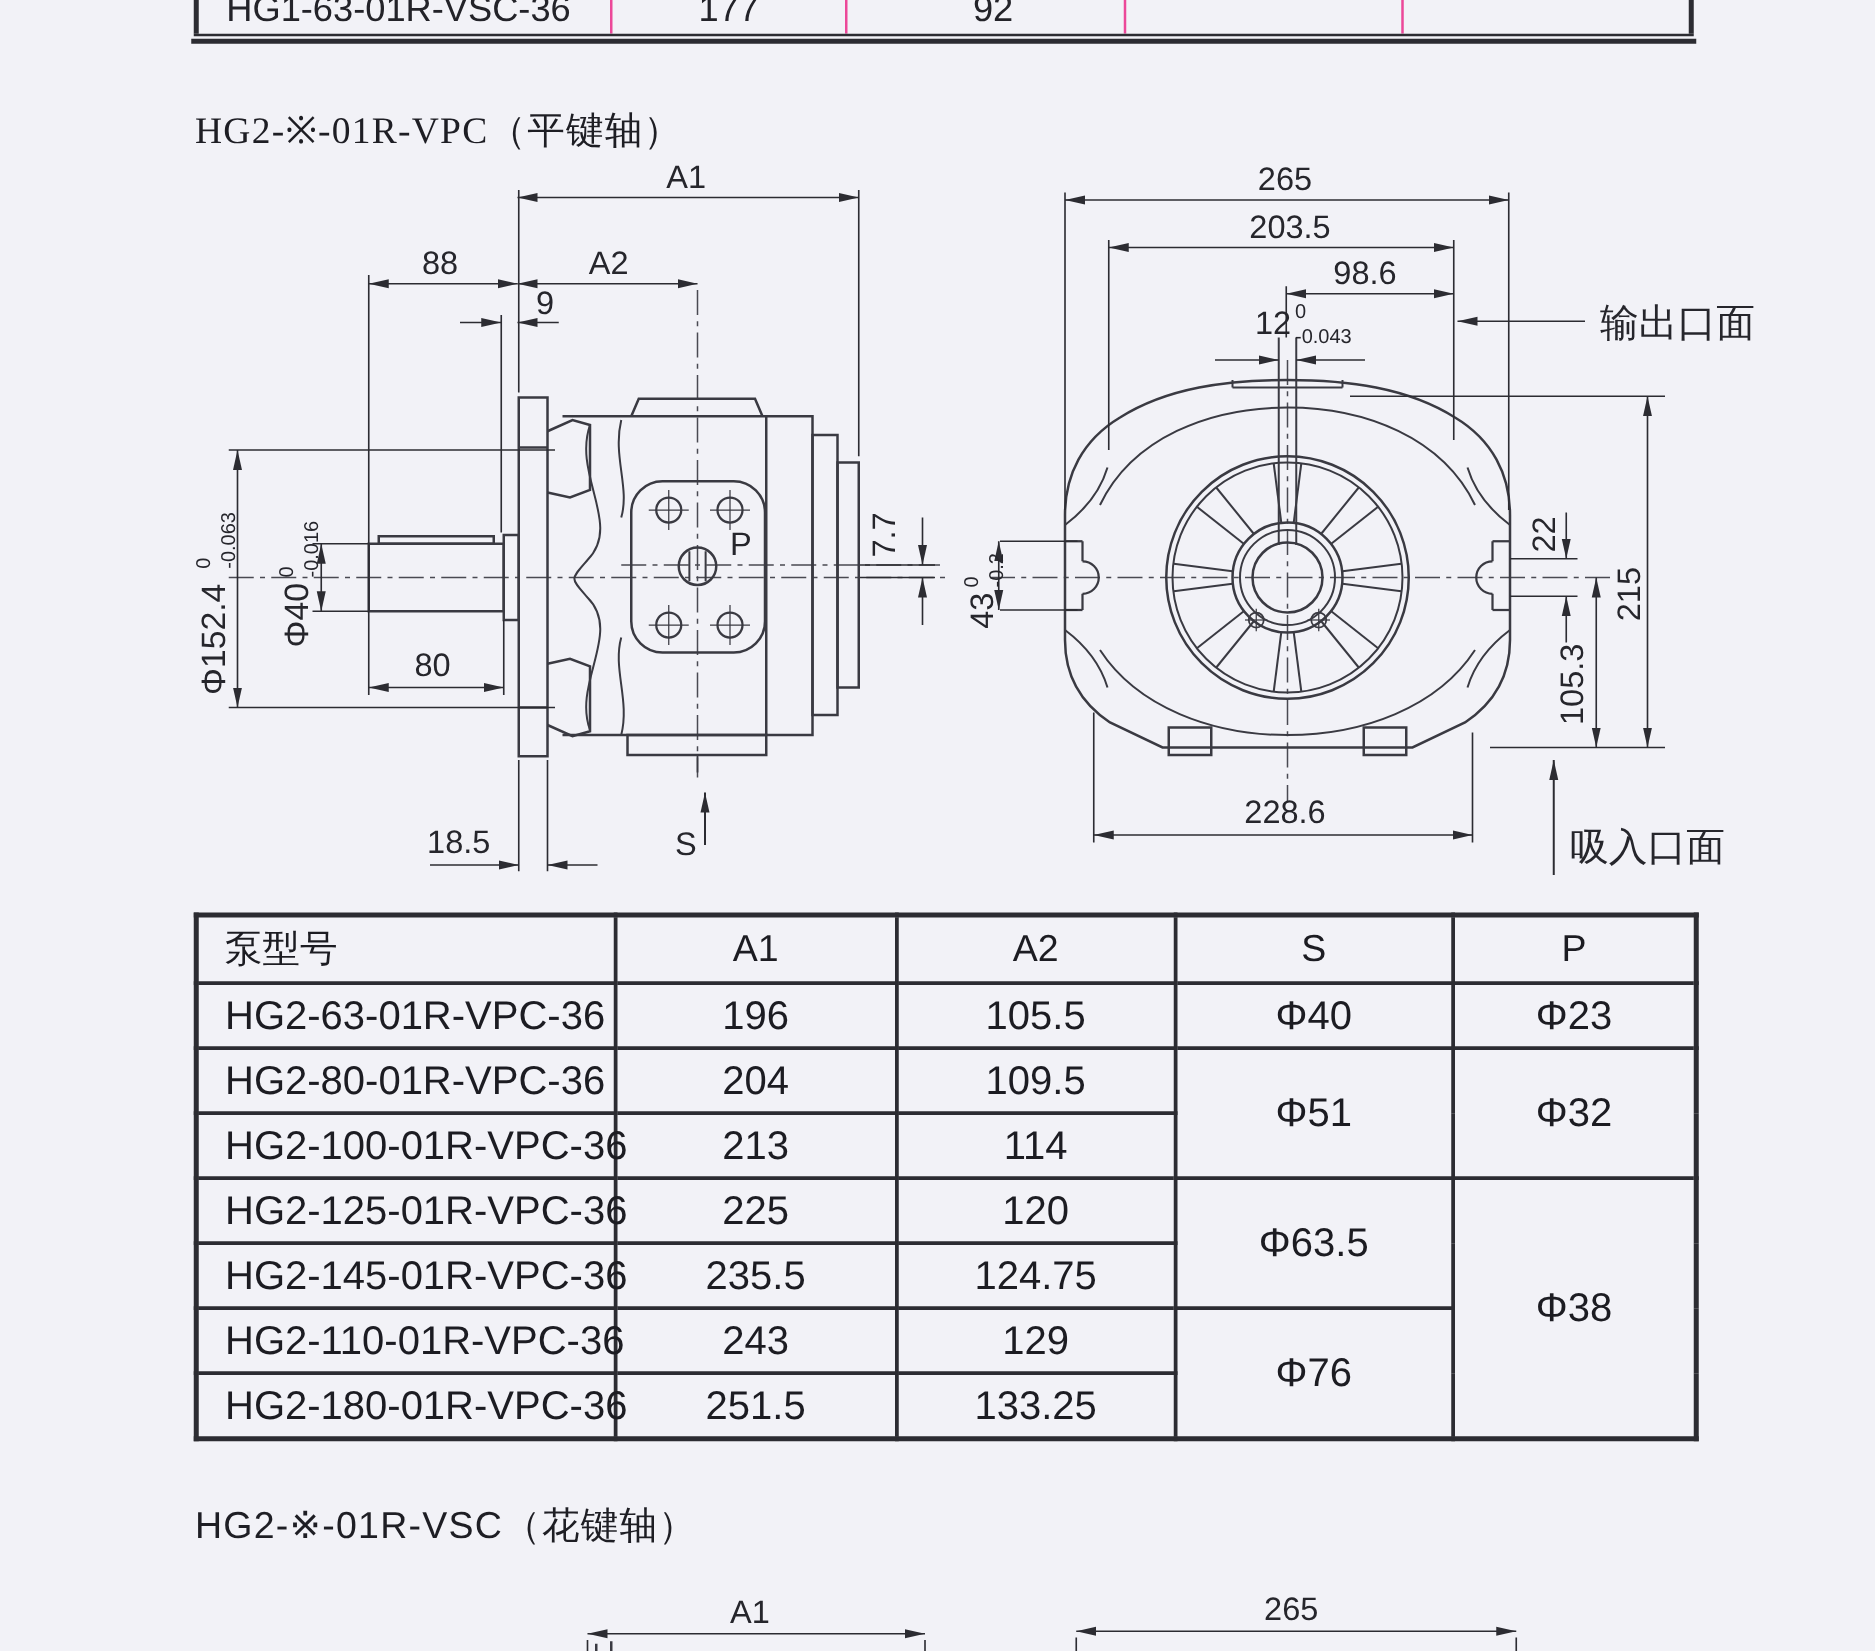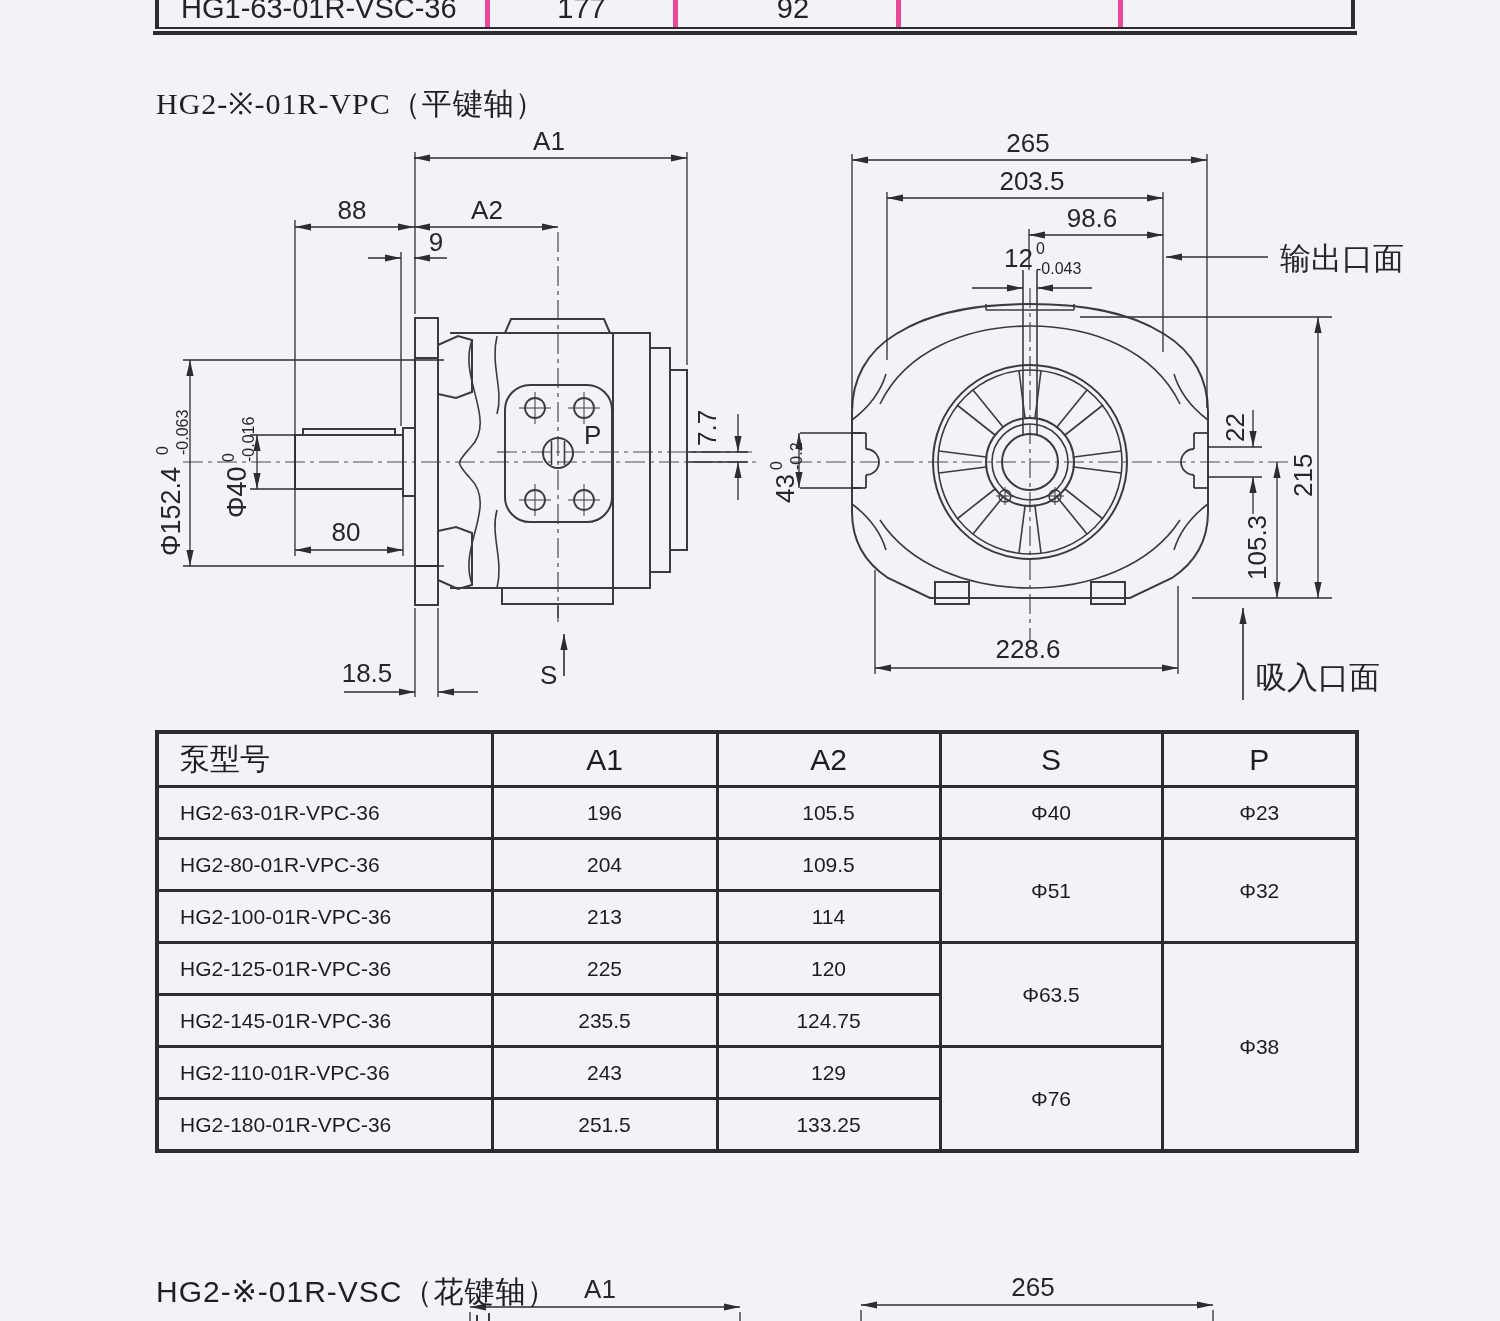--- a/index.html
+++ b/index.html
@@ -2,33 +2,33 @@
 <html><head>
 <meta charset="utf-8">
 <style>
   html,body{margin:0;padding:0;background:#e8e8ee;}
   .page{position:relative;width:1500px;height:1321px;background:#f2f2f7;overflow:hidden;
         font-family:"Liberation Sans","DejaVu Sans",sans-serif;color:#232329;}
   .abs{position:absolute;}
   
   .toptable{left:155px;top:0;width:1200px;height:27px;display:flex;box-sizing:border-box;
             border-left:4px solid #2c2c32;border-right:4px solid #2c2c32;overflow:hidden;}
-  .toptable .c{box-sizing:border-box;border-right:5px solid #ec4899;height:27px;overflow:hidden;
+  .toptable .c{box-sizing:border-box;border-right:2px solid #ec4899;height:27px;overflow:hidden;
                font-size:29px;}
   .toptable .c:last-child{border-right:none;}
   .toptable .c span{display:block;margin-top:-7px;line-height:30px;white-space:nowrap;}
   .toptable .model span{padding-left:22px;}
   .toptable .num span{text-align:center;}
   .tline{left:155px;background:#2c2c32;}
   
   .sec-title{left:156px;font-size:30px;letter-spacing:1px;color:#1e1e24;white-space:nowrap;}
   
   .spec-wrap{left:155px;top:730px;}
   table.spec{border-collapse:collapse;table-layout:fixed;width:1200px;border:4px solid #2c2c32;}
-  table.spec td{border:3px solid #2c2c32;font-size:21px;color:#1c1c22;text-align:center;
+  table.spec td{border:3px solid #2c2c32;font-size:32px;color:#1c1c22;text-align:center;
                 padding:0;height:49px;white-space:nowrap;}
   table.spec tr.hdr td{height:51px;font-size:30px;}
   table.spec td.model{text-align:left;padding-left:21px;}
   svg text{font-family:"Liberation Sans","DejaVu Sans",sans-serif;fill:#26262c;}
   .dimtxt{font-size:26px;}
   .toltxt{font-size:16px;}
   .cjk{font-size:31px;}
 </style>
 </head>
 <body>
@@ -389,15 +389,15 @@
       </tr>
       <tr>
         <td class="model">HG2-180-01R-VPC-36</td>
         <td>251.5</td>
         <td>133.25</td>
       </tr>
     </tbody>
       </table>
   </div>
 
-  <div class="abs sec-title" style="top:1272px;">HG2-※-01R-VSC（花键轴）</div>
+  <div class="abs sec-title" style="top:1200px;">HG2-※-01R-VSC（花键轴）</div>
 
 </div>
 
 </body></html>

